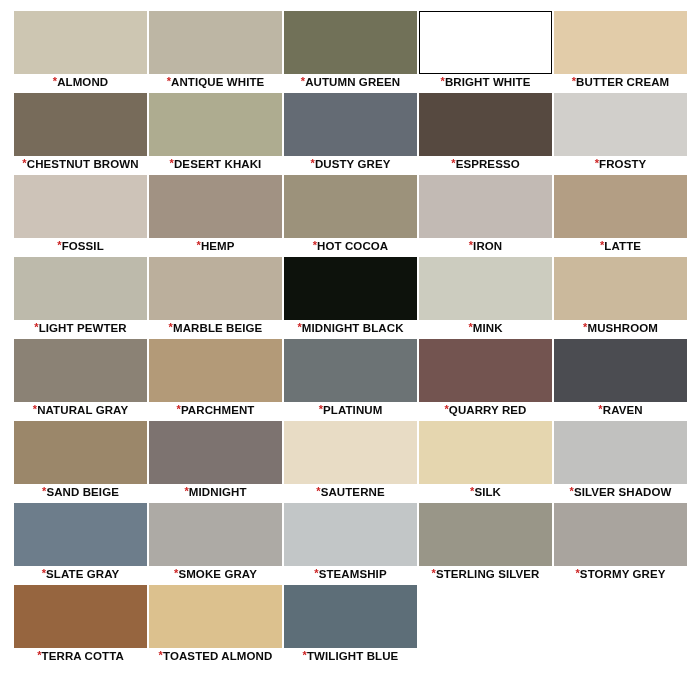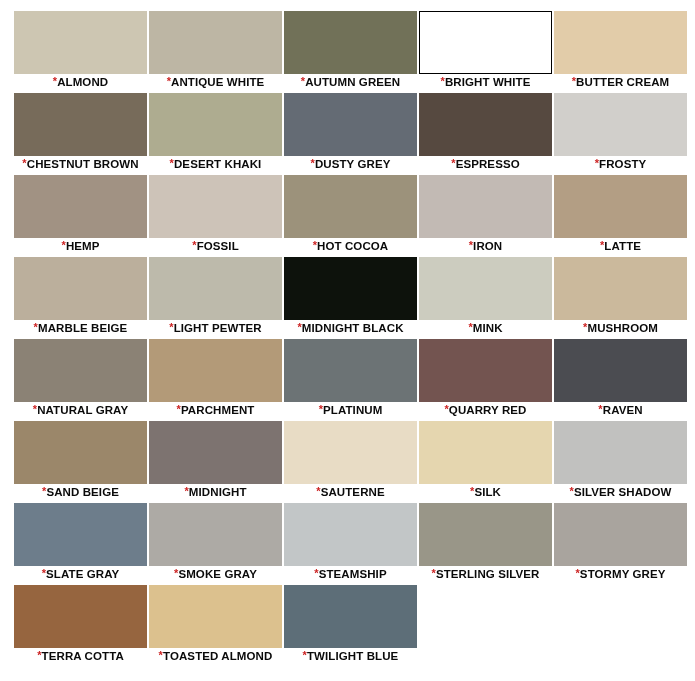--- a/index.html
+++ b/index.html
@@ -107,46 +107,46 @@
       </div>
       <div class="cell">
         <div class="swatch" style="background-color: rgb(86, 73, 64);"></div>
         <div class="label"><span class="ast">*</span><span class="name">ESPRESSO</span></div>
       </div>
       <div class="cell">
         <div class="swatch" style="background-color: rgb(209, 207, 203);"></div>
         <div class="label"><span class="ast">*</span><span class="name">FROSTY</span></div>
       </div>
       <div class="cell">
+        <div class="swatch" style="background-color: rgb(205, 195, 184);"></div>
+        <div class="label"><span class="ast">*</span><span class="name">FOSSIL</span></div>
+      </div>
+      <div class="cell">
         <div class="swatch" style="background-color: rgb(161, 146, 131);"></div>
         <div class="label"><span class="ast">*</span><span class="name">HEMP</span></div>
       </div>
       <div class="cell">
-        <div class="swatch" style="background-color: rgb(205, 195, 184);"></div>
-        <div class="label"><span class="ast">*</span><span class="name">FOSSIL</span></div>
-      </div>
-      <div class="cell">
         <div class="swatch" style="background-color: rgb(156, 146, 123);"></div>
         <div class="label"><span class="ast">*</span><span class="name">HOT COCOA</span></div>
       </div>
       <div class="cell">
         <div class="swatch" style="background-color: rgb(194, 186, 180);"></div>
         <div class="label"><span class="ast">*</span><span class="name">IRON</span></div>
       </div>
       <div class="cell">
         <div class="swatch" style="background-color: rgb(179, 158, 132);"></div>
         <div class="label"><span class="ast">*</span><span class="name">LATTE</span></div>
       </div>
       <div class="cell">
+        <div class="swatch" style="background-color: rgb(189, 186, 171);"></div>
+        <div class="label"><span class="ast">*</span><span class="name">LIGHT PEWTER</span></div>
+      </div>
+      <div class="cell">
         <div class="swatch" style="background-color: rgb(187, 175, 156);"></div>
         <div class="label"><span class="ast">*</span><span class="name">MARBLE BEIGE</span></div>
-      </div>
-      <div class="cell">
-        <div class="swatch" style="background-color: rgb(189, 186, 171);"></div>
-        <div class="label"><span class="ast">*</span><span class="name">LIGHT PEWTER</span></div>
       </div>
       <div class="cell">
         <div class="swatch" style="background-color: rgb(13, 18, 12);"></div>
         <div class="label"><span class="ast">*</span><span class="name">MIDNIGHT BLACK</span></div>
       </div>
       <div class="cell">
         <div class="swatch" style="background-color: rgb(204, 204, 191);"></div>
         <div class="label"><span class="ast">*</span><span class="name">MINK</span></div>
       </div>
       <div class="cell">

